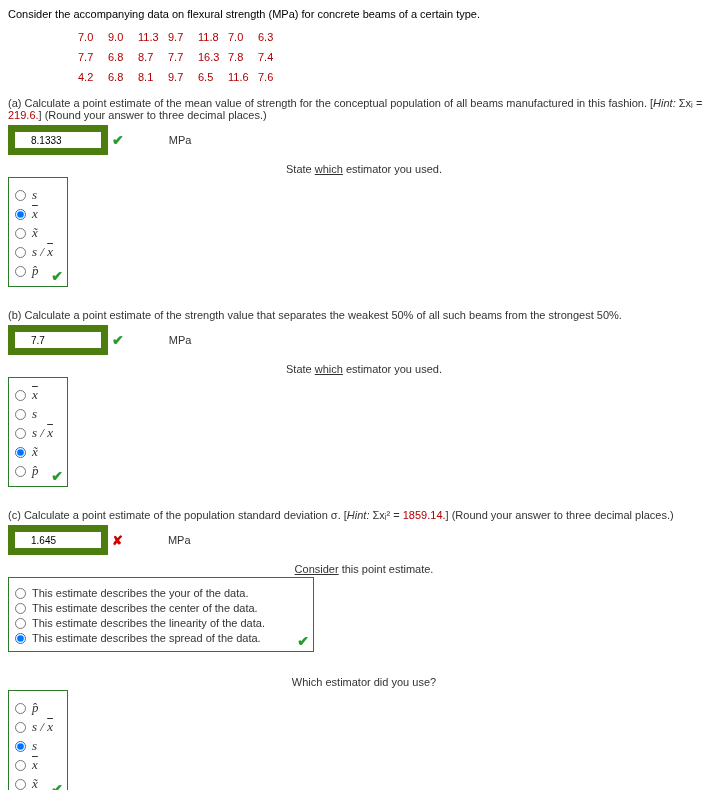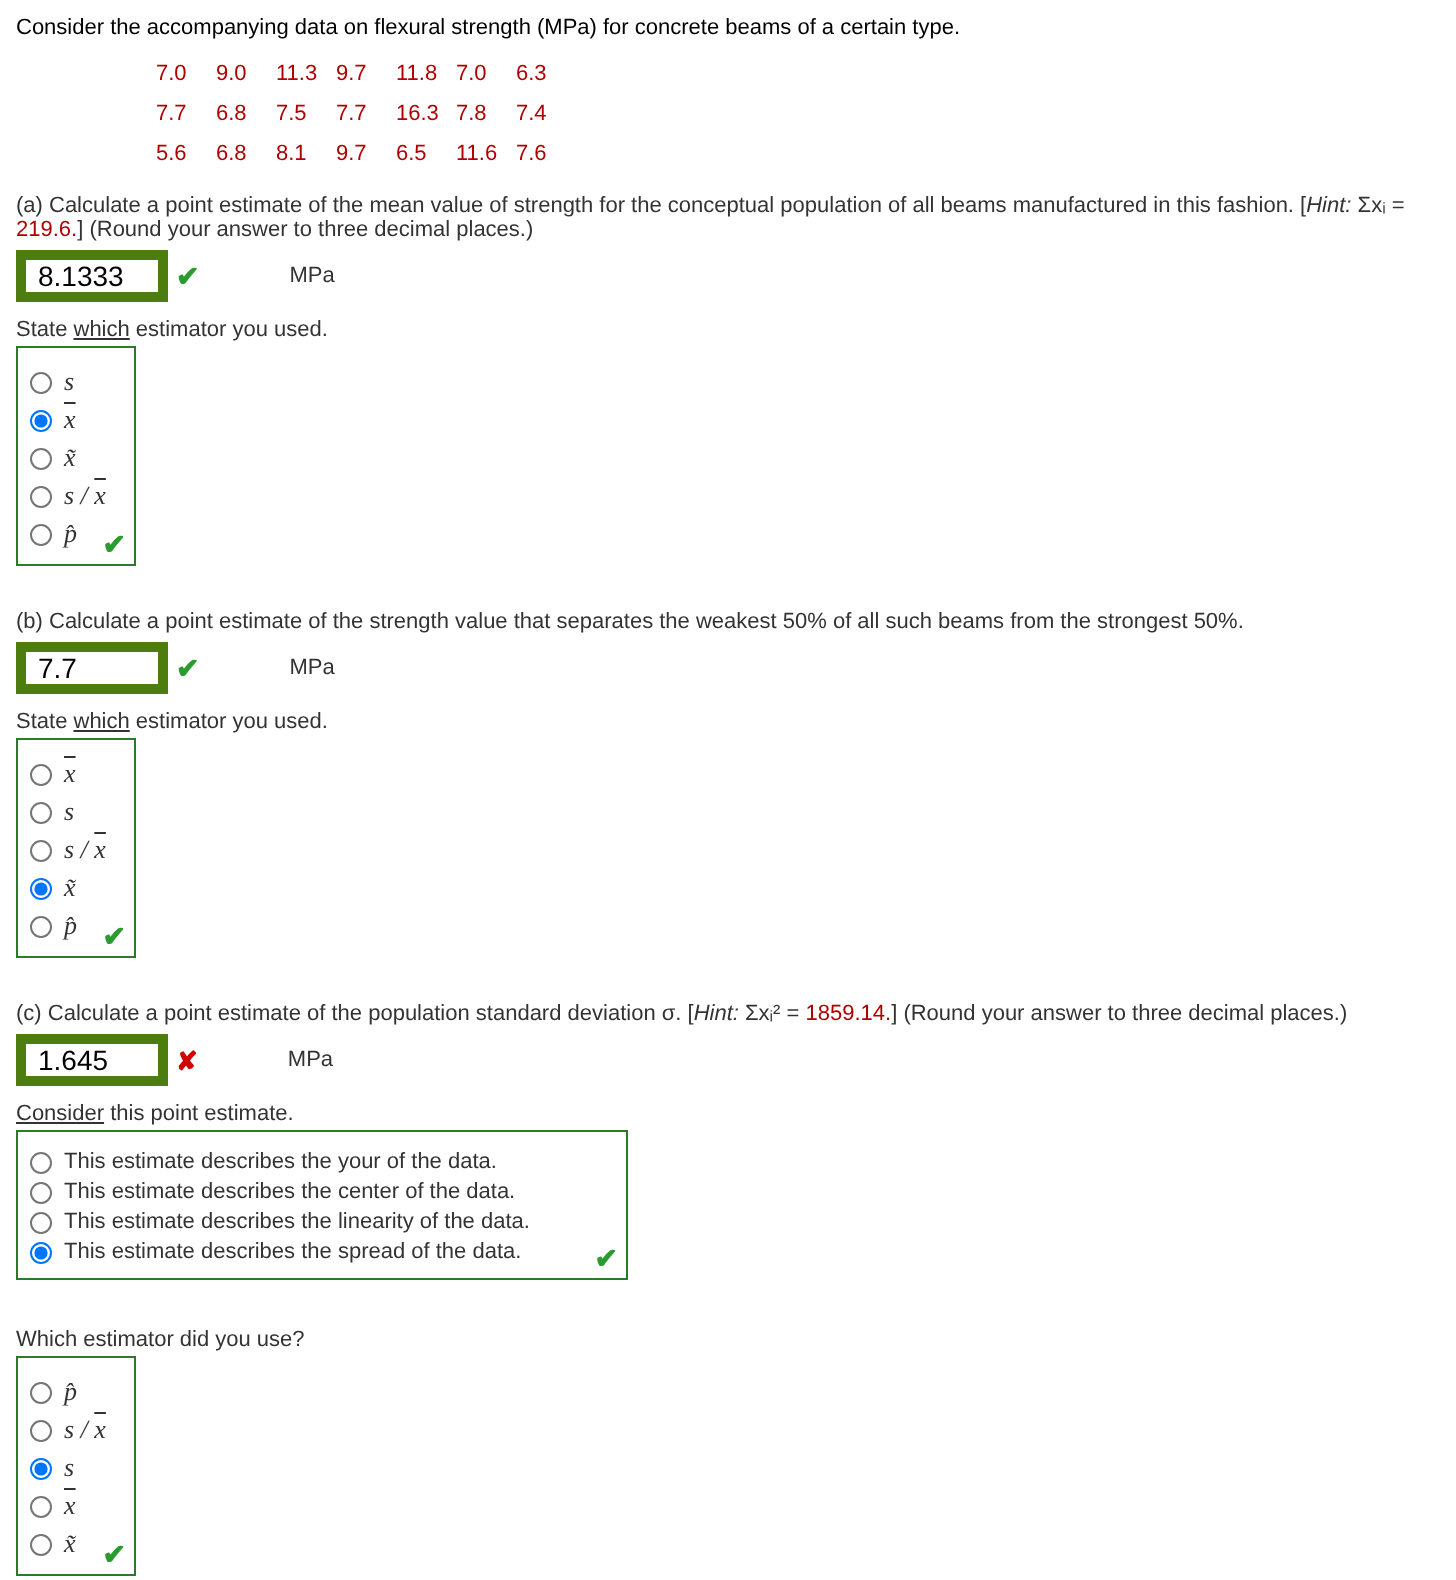--- a/index.html
+++ b/index.html
@@ -19,37 +19,37 @@
     line-height: 1.8;
   }
   .data-row { color: #b00000; letter-spacing: 0px; }
   .data-row span { display: inline-block; width: 30px; text-align: left; }
   .part-text { margin-top: 6px; margin-bottom: 4px; }
   .hint-red { color: #b00000; }
   .input-row { display: flex; align-items: center; gap: 4px; margin-bottom: 8px;}
   input.ans {
     width: 54px;
     height: 14px;
-    font-size: 14px;
-    border: 5px solid #4d7c0f;
-    padding: 1px 6px;
+    font-size: 10px;
+    border: 7px solid #4d7c0f;
+    padding: 1px 16px;
   }
   .check {
     color: #2a9c2f;
     font-size: 14px;
     font-weight: bold;
   }
   .cross {
     color: #d40000;
     font-size: 13px;
     font-weight: bold;
   }
   .unit { font-size: 11px; padding-left: 41px; }
   .underline { text-decoration: underline; }
-  .state-label { margin-top: 8px; margin-bottom: 2px; }
+  .state-label { margin-top: 8px; margin-bottom: 2px; text-align: center; }
   .radio-box {
     border: 1px solid #2a7a2a;
     display: inline-block;
     padding: 6px 14px 4px 6px;
     margin-bottom: 16px;
     position: relative;
   }
   .radio-box.wide { padding-right: 28px; min-width: 270px; }
   .radio-row {
     display: flex;
@@ -79,22 +79,22 @@
 </style>
 </head>
 <body>
 
 
 
 <div class="intro">Consider the accompanying data on flexural strength (MPa) for concrete beams of a certain type.</div>
 
 <div class="data-block" id="data-block">
     <div class="data-row"><span>7.0</span><span>9.0</span><span>11.3</span><span>9.7</span><span>11.8</span><span>7.0</span><span>6.3</span></div>
-    <div class="data-row"><span>7.7</span><span>6.8</span><span>7.5</span><span>7.7</span><span>16.3</span><span>7.8</span><span>7.4</span></div>
-    <div class="data-row"><span>5.6</span><span>6.8</span><span>8.1</span><span>9.7</span><span>6.5</span><span>11.6</span><span>7.6</span></div>
+    <div class="data-row"><span>7.7</span><span>6.8</span><span>8.7</span><span>7.7</span><span>16.3</span><span>7.8</span><span>7.4</span></div>
+    <div class="data-row"><span>4.2</span><span>6.8</span><span>8.1</span><span>9.7</span><span>6.5</span><span>11.6</span><span>7.6</span></div>
   </div>
 
 
 <div class="part-text">
   <span>(a) Calculate a point estimate of the mean value of strength for the conceptual population of all beams manufactured in this fashion. [</span><span style="font-style:italic">Hint:</span><span> Σxᵢ = </span><span class="hint-red">219.6.</span><span>] (Round your answer to three decimal places.)</span>
 </div>
 <div class="input-row">
   <input class="ans" value="8.1333" style="">
   <span class="check">✔</span>
   <span class="unit">MPa</span>

